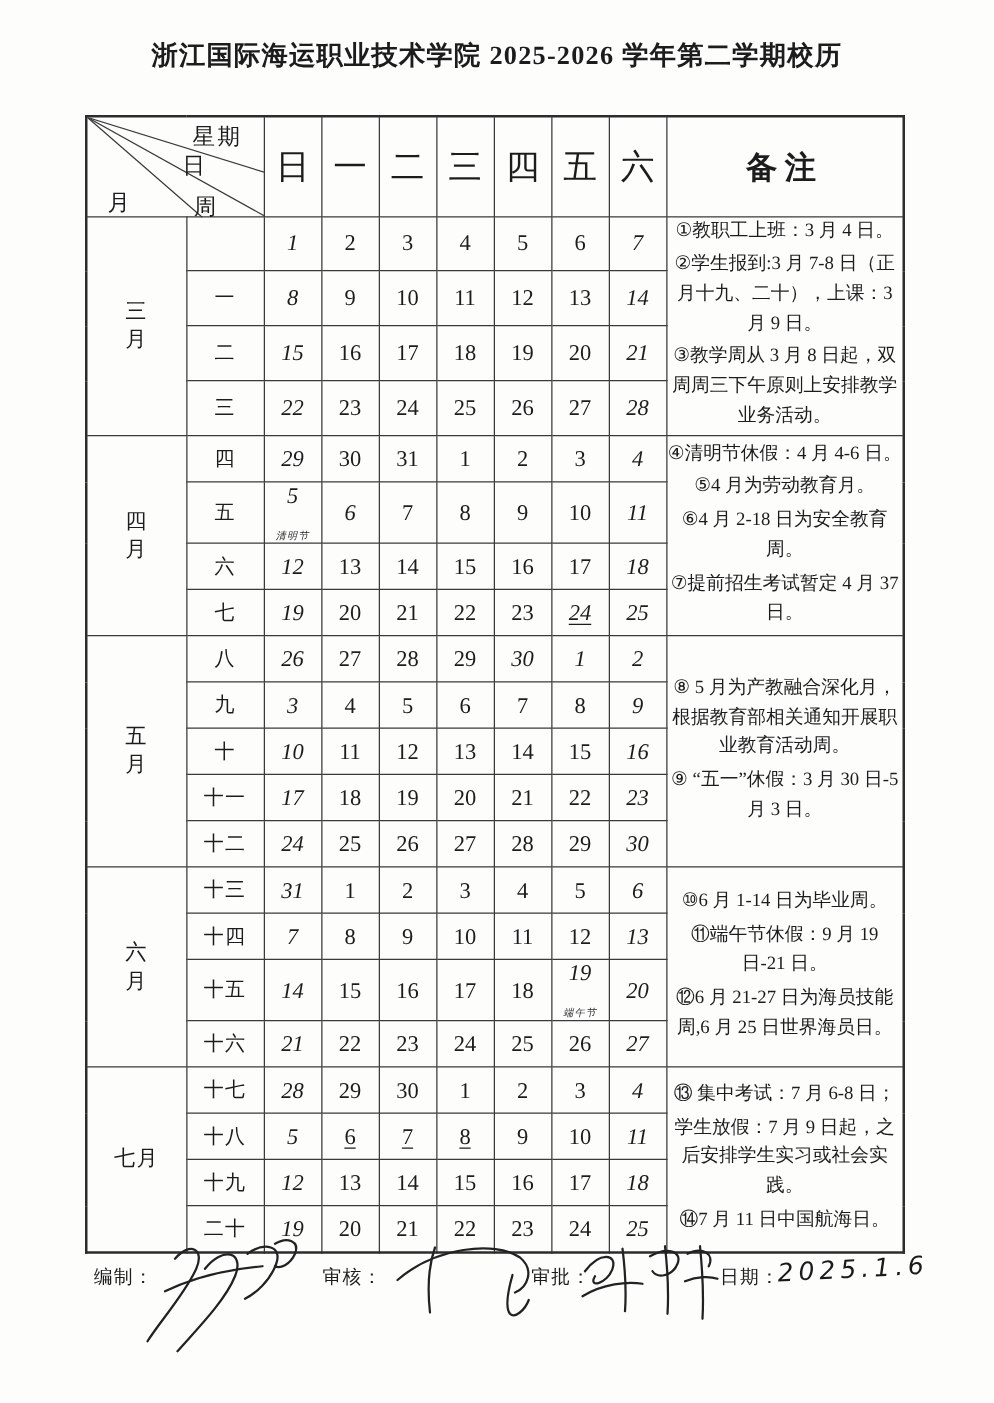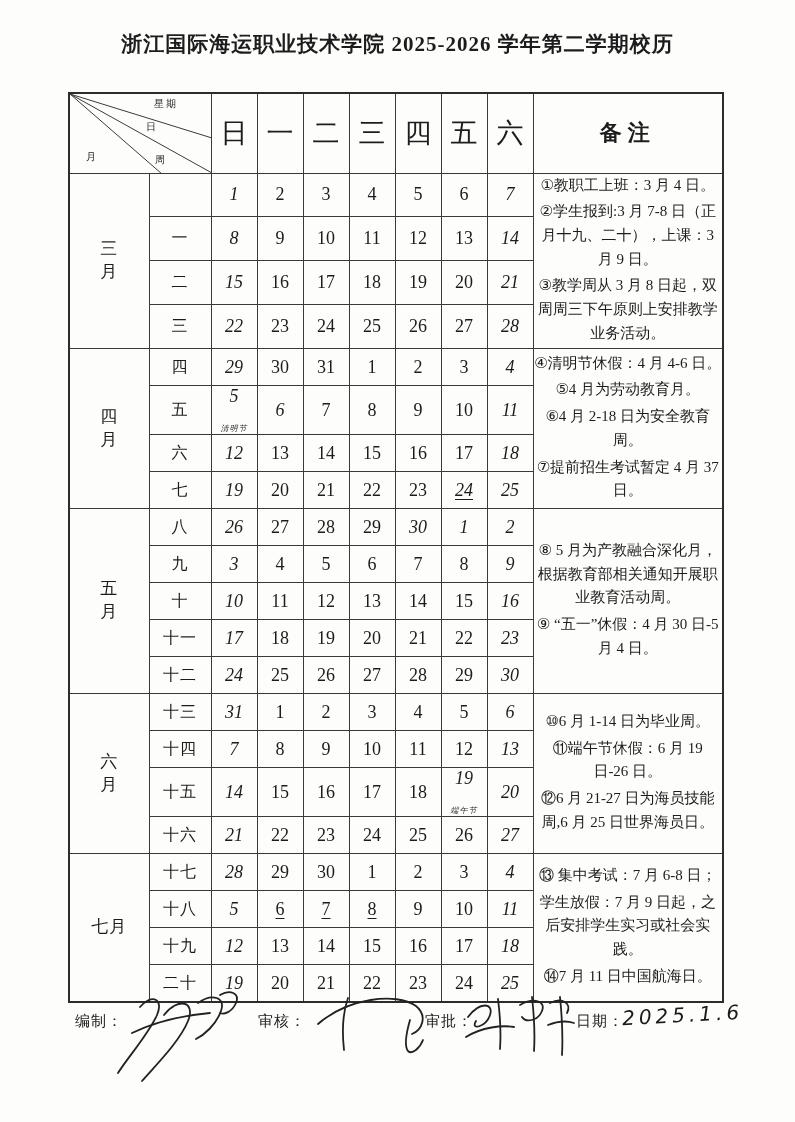--- a/index.html
+++ b/index.html
@@ -20,26 +20,26 @@
   table.cal th, table.cal td { border:1px solid #3a3a3a; padding:0; text-align:center; vertical-align:middle; }
   col.c-month { width:80px; }
   col.c-week  { width:62px; }
   col.c-day   { width:46px; }
   col.c-remarks { width:190px; }
   tr.hdr { height:80px; }
   tbody tr { height:37px; }
   tbody tr.tall { height:48px; }
 
   th.weekday { font-size:27px; font-weight:normal; }
-  th.remarks-hdr { font-size:22px; font-weight:bold; letter-spacing:6px; }
+  th.remarks-hdr { font-size:25px; font-weight:bold; letter-spacing:6px; }
 
   th.corner { position:relative; padding:0; }
   .corner-box { position:absolute; inset:0; }
   .corner-box svg { position:absolute; left:0; top:0; }
-  .corner-lbl { position:absolute; font-size:10px; font-weight:normal; white-space:nowrap; }
+  .corner-lbl { position:absolute; font-size:18px; font-weight:normal; white-space:nowrap; }
   .lbl-week  { top:3px;  left:84px; letter-spacing:2px; }
   .lbl-day   { top:26px; left:76px; }
   .lbl-zhou  { top:59px; left:85px; }
   .lbl-month { top:56px; left:16px; }
 
   td.month-cell { font-size:17px; letter-spacing:1px; line-height:1.35; }
   td.week-cell  { font-size:16px; letter-spacing:1px; }
   td.day-cell   { font-size:18px; }
   .num.it { font-style:italic; }
   .num.ul { text-decoration:underline; text-underline-offset:3px; }
@@ -215,21 +215,21 @@
           <td class="week-cell">八</td>
           <td class="day-cell"><span class="num it">26</span></td>
           <td class="day-cell"><span class="num">27</span></td>
           <td class="day-cell"><span class="num">28</span></td>
           <td class="day-cell"><span class="num">29</span></td>
           <td class="day-cell"><span class="num it">30</span></td>
           <td class="day-cell"><span class="num it">1</span></td>
           <td class="day-cell"><span class="num it">2</span></td>
           <td rowspan="5" class="remarks-cell">
             <div class="remark-line">⑧ 5 月为产教融合深化月，根据教育部相关通知开展职业教育活动周。</div>
-            <div class="remark-line">⑨ “五一”休假：4 月 30 日-5 月 4 日。</div>
+            <div class="remark-line">⑨ “五一”休假：3 月 30 日-5 月 3 日。</div>
           </td>
         </tr>
         <tr>
           <td class="week-cell">九</td>
           <td class="day-cell"><span class="num it">3</span></td>
           <td class="day-cell"><span class="num">4</span></td>
           <td class="day-cell"><span class="num">5</span></td>
           <td class="day-cell"><span class="num">6</span></td>
           <td class="day-cell"><span class="num">7</span></td>
           <td class="day-cell"><span class="num">8</span></td>
@@ -273,21 +273,21 @@
           <td class="week-cell">十三</td>
           <td class="day-cell"><span class="num it">31</span></td>
           <td class="day-cell"><span class="num">1</span></td>
           <td class="day-cell"><span class="num">2</span></td>
           <td class="day-cell"><span class="num">3</span></td>
           <td class="day-cell"><span class="num">4</span></td>
           <td class="day-cell"><span class="num">5</span></td>
           <td class="day-cell"><span class="num it">6</span></td>
           <td rowspan="4" class="remarks-cell">
             <div class="remark-line">⑩6 月 1-14 日为毕业周。</div>
-            <div class="remark-line">⑪端午节休假：6 月 19 日-26 日。</div>
+            <div class="remark-line">⑪端午节休假：9 月 19 日-21 日。</div>
             <div class="remark-line">⑫6 月 21-27 日为海员技能周,6 月 25 日世界海员日。</div>
           </td>
         </tr>
         <tr>
           <td class="week-cell">十四</td>
           <td class="day-cell"><span class="num it">7</span></td>
           <td class="day-cell"><span class="num">8</span></td>
           <td class="day-cell"><span class="num">9</span></td>
           <td class="day-cell"><span class="num">10</span></td>
           <td class="day-cell"><span class="num">11</span></td>

